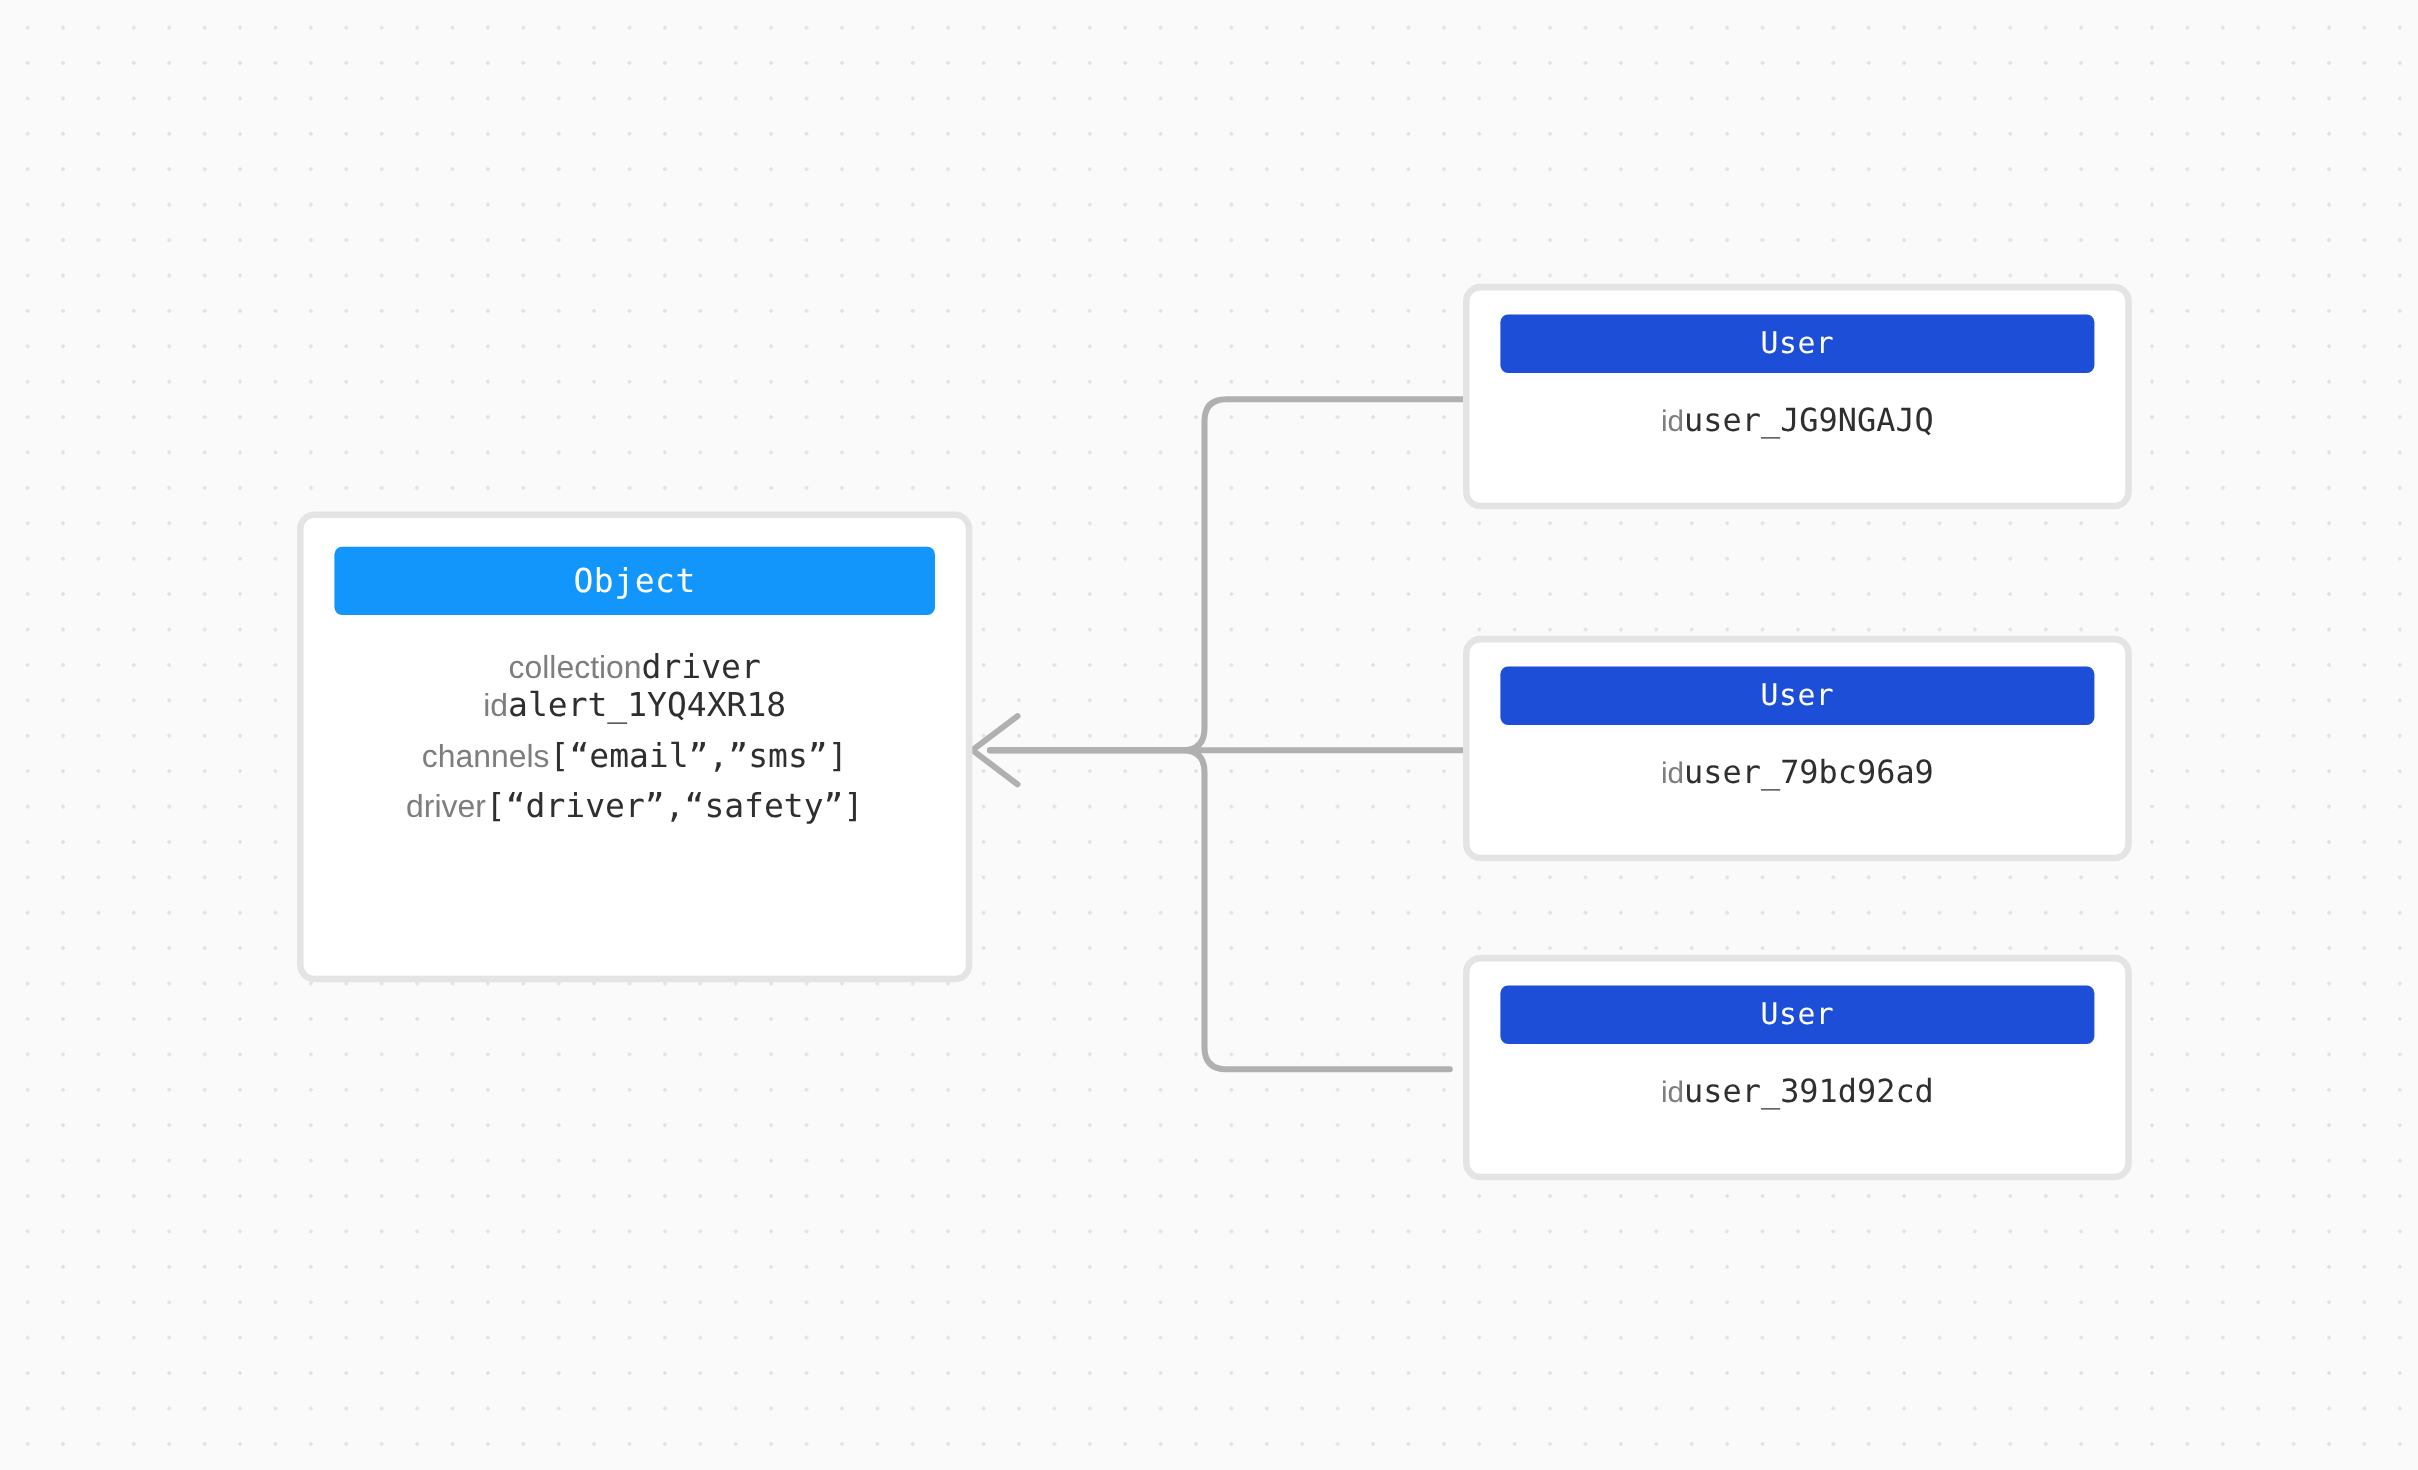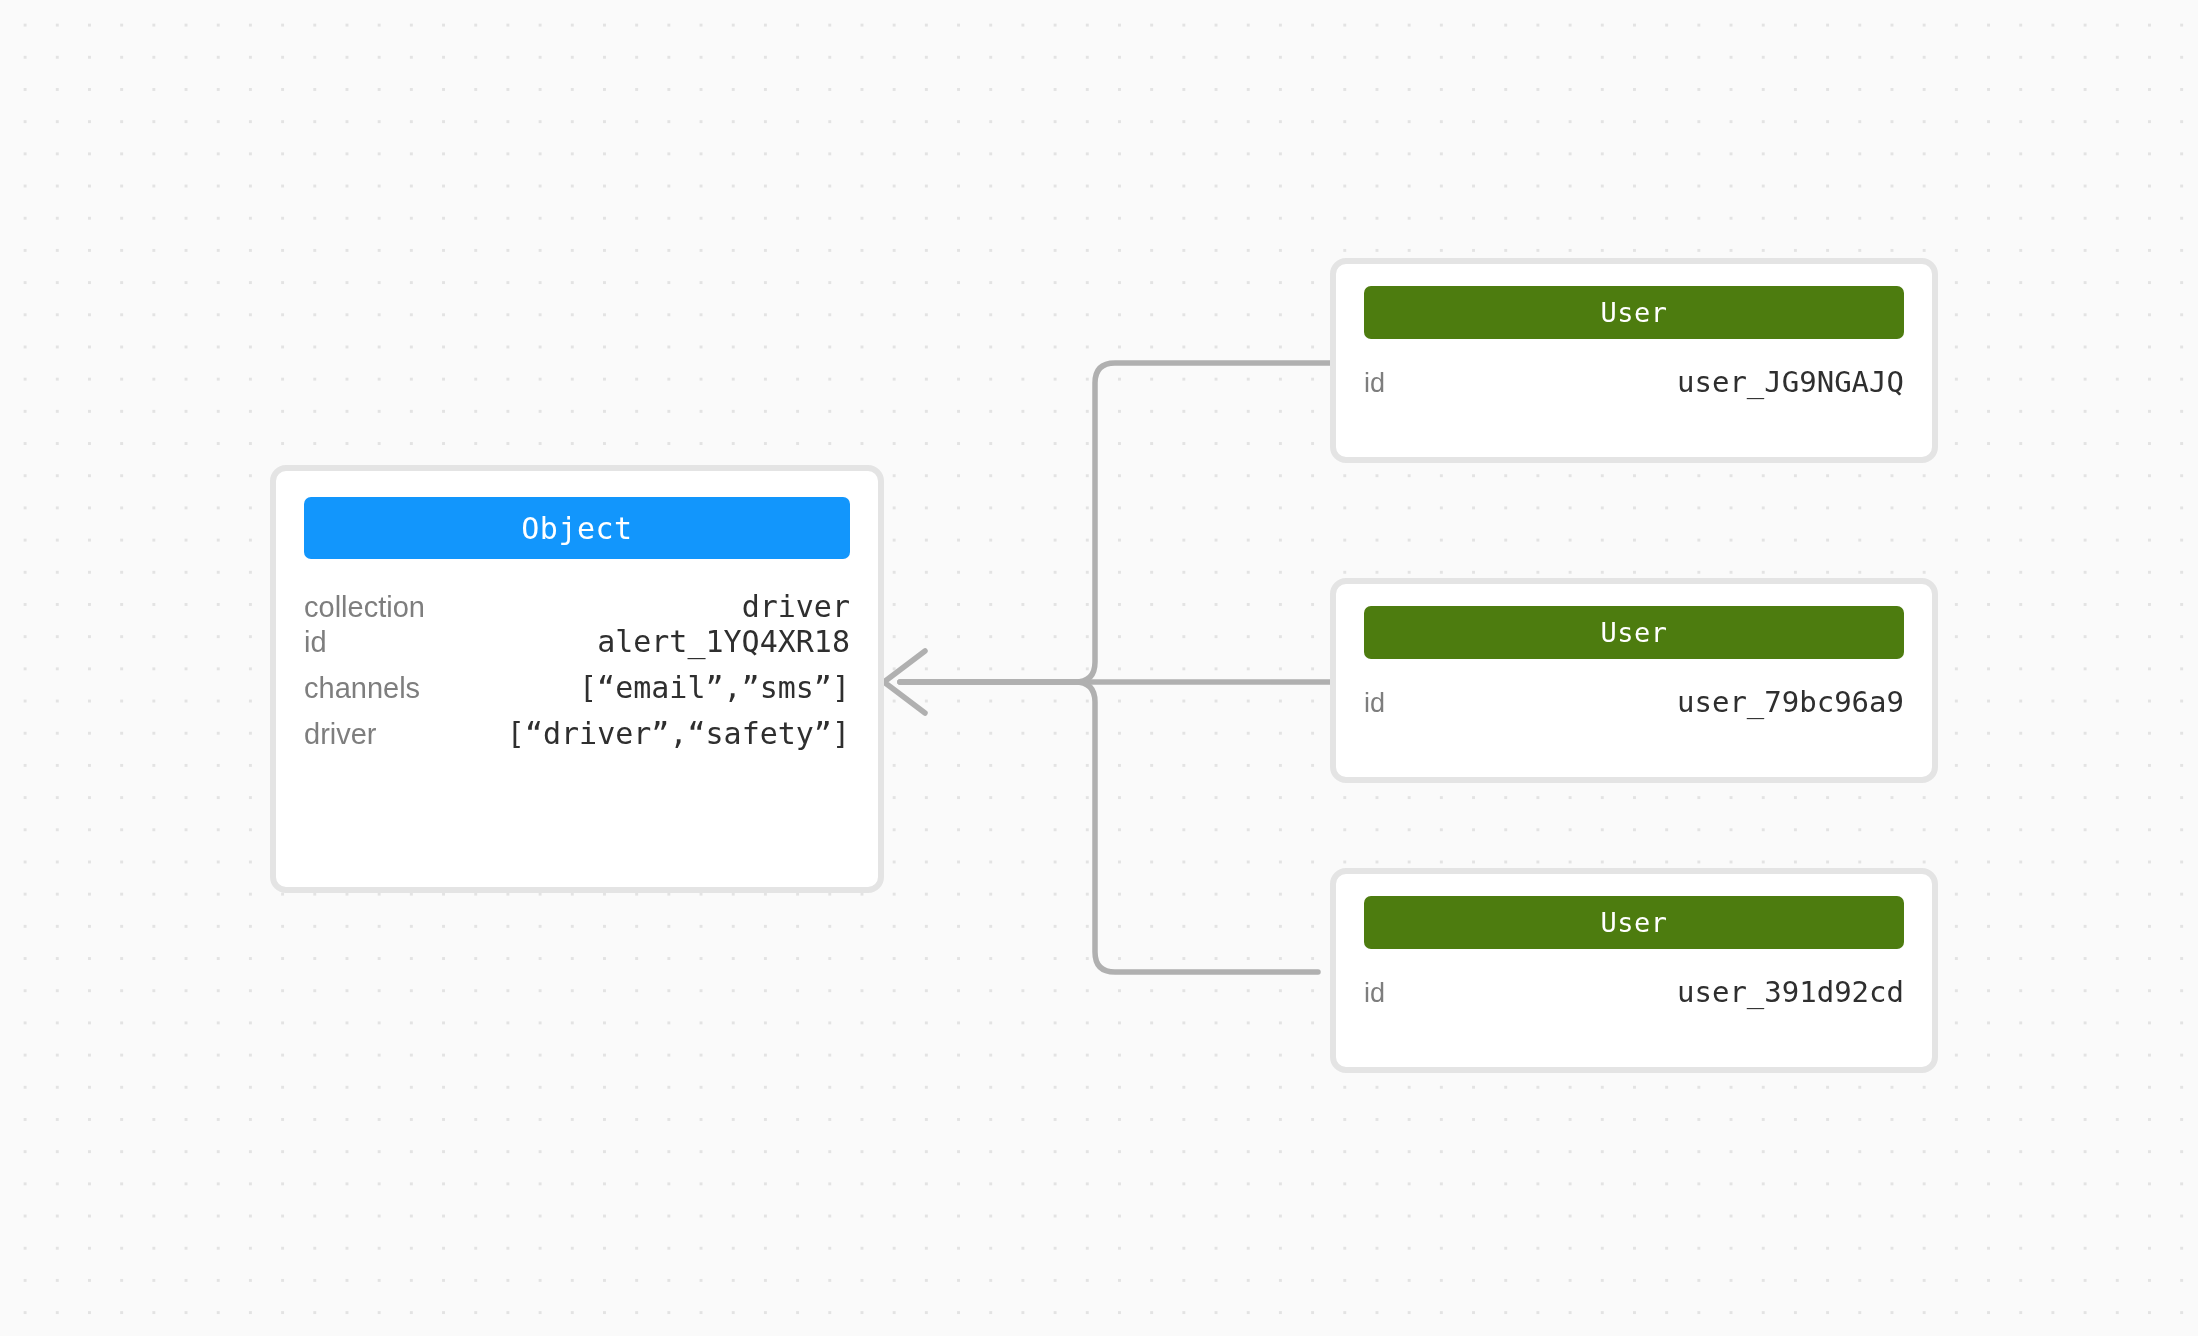--- a/index.html
+++ b/index.html
@@ -57,21 +57,21 @@
     user-select: none;
   }
 
   .node-body {
     box-sizing: border-box;
   }
 
   .prop-row {
     display: flex;
     align-items: baseline;
-    justify-content: space-between;
+    justify-content: center;
   }
 
   .prop-key {
     font-family: "Liberation Sans", sans-serif;
     color: #7e7e7e;
     white-space: nowrap;
   }
 
   .prop-val {
     font-family: "DejaVu Sans Mono", "Liberation Mono", monospace;
@@ -103,21 +103,21 @@
 
   
   .user-node {
     left: 1330px;
     width: 608px;
     height: 205px;
   }
   .user-node .node-header {
     margin: 22px 28px 0 28px;
     height: 53px;
-    background: #4d7c0f;
+    background: #1d4ed8;
     font-size: 27px;
   }
   .user-node .node-body {
     padding: 26px 28px 0 28px;
   }
   .user-node .prop-key { font-size: 27px; }
   .user-node .prop-val { font-size: 29px; }
 
   #user-node-0 { top: 258px; }
   #user-node-1 { top: 578px; }

